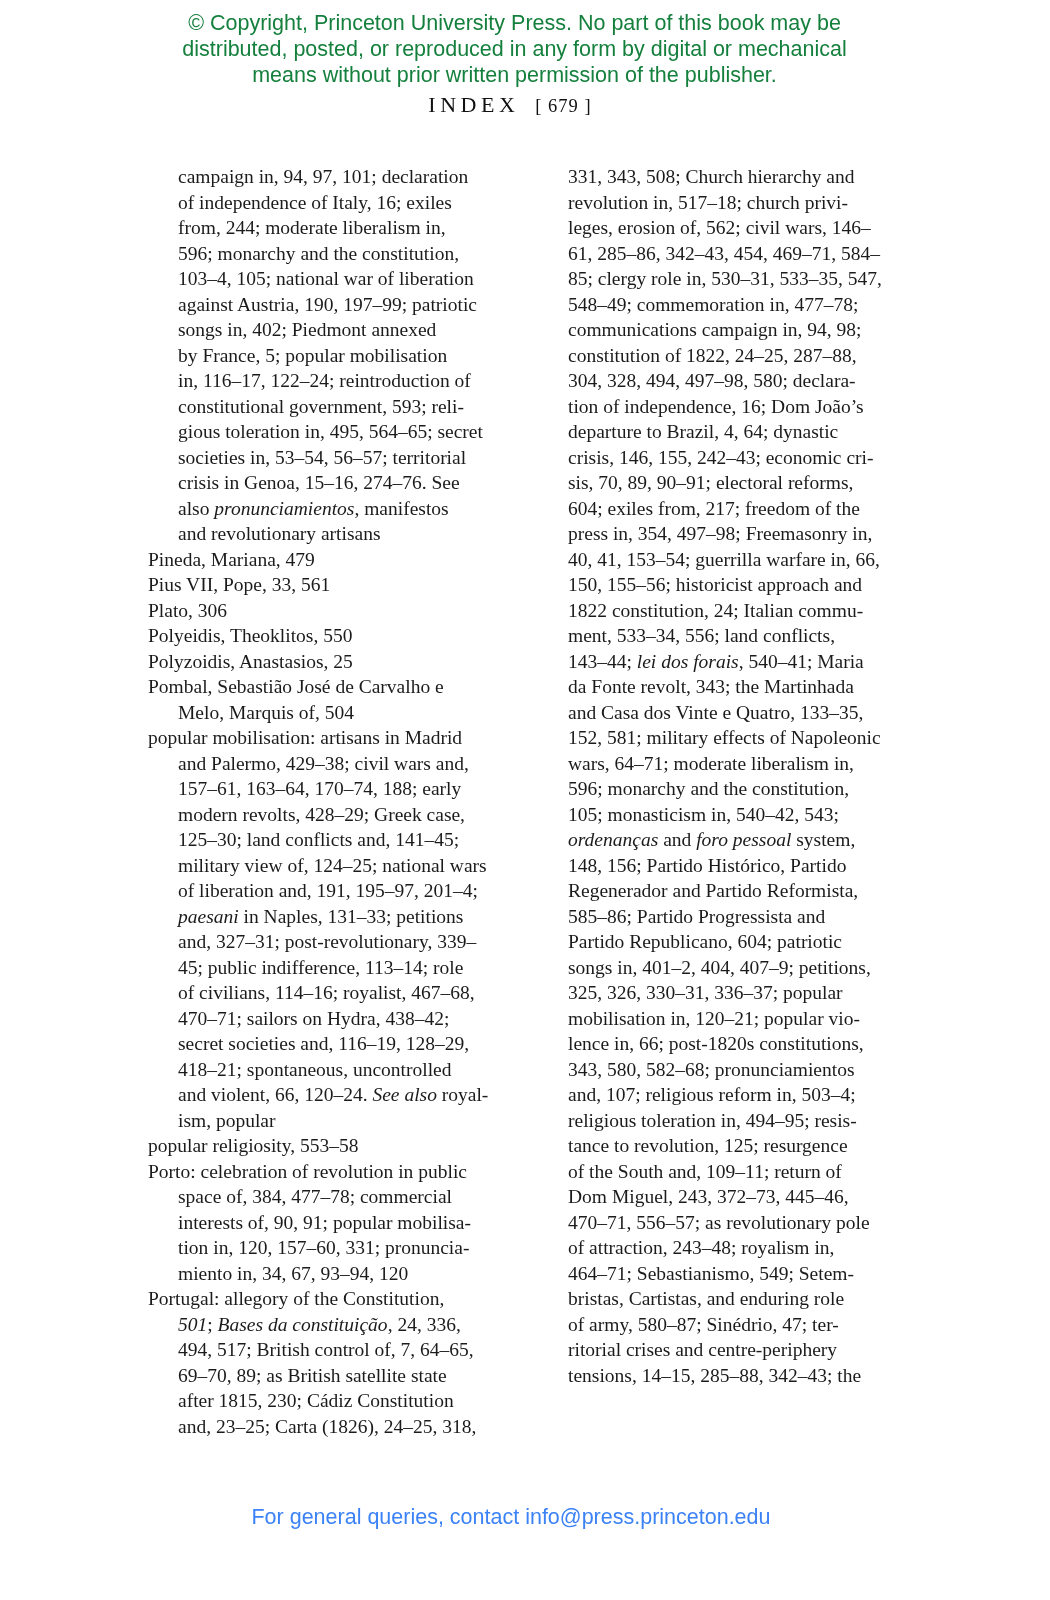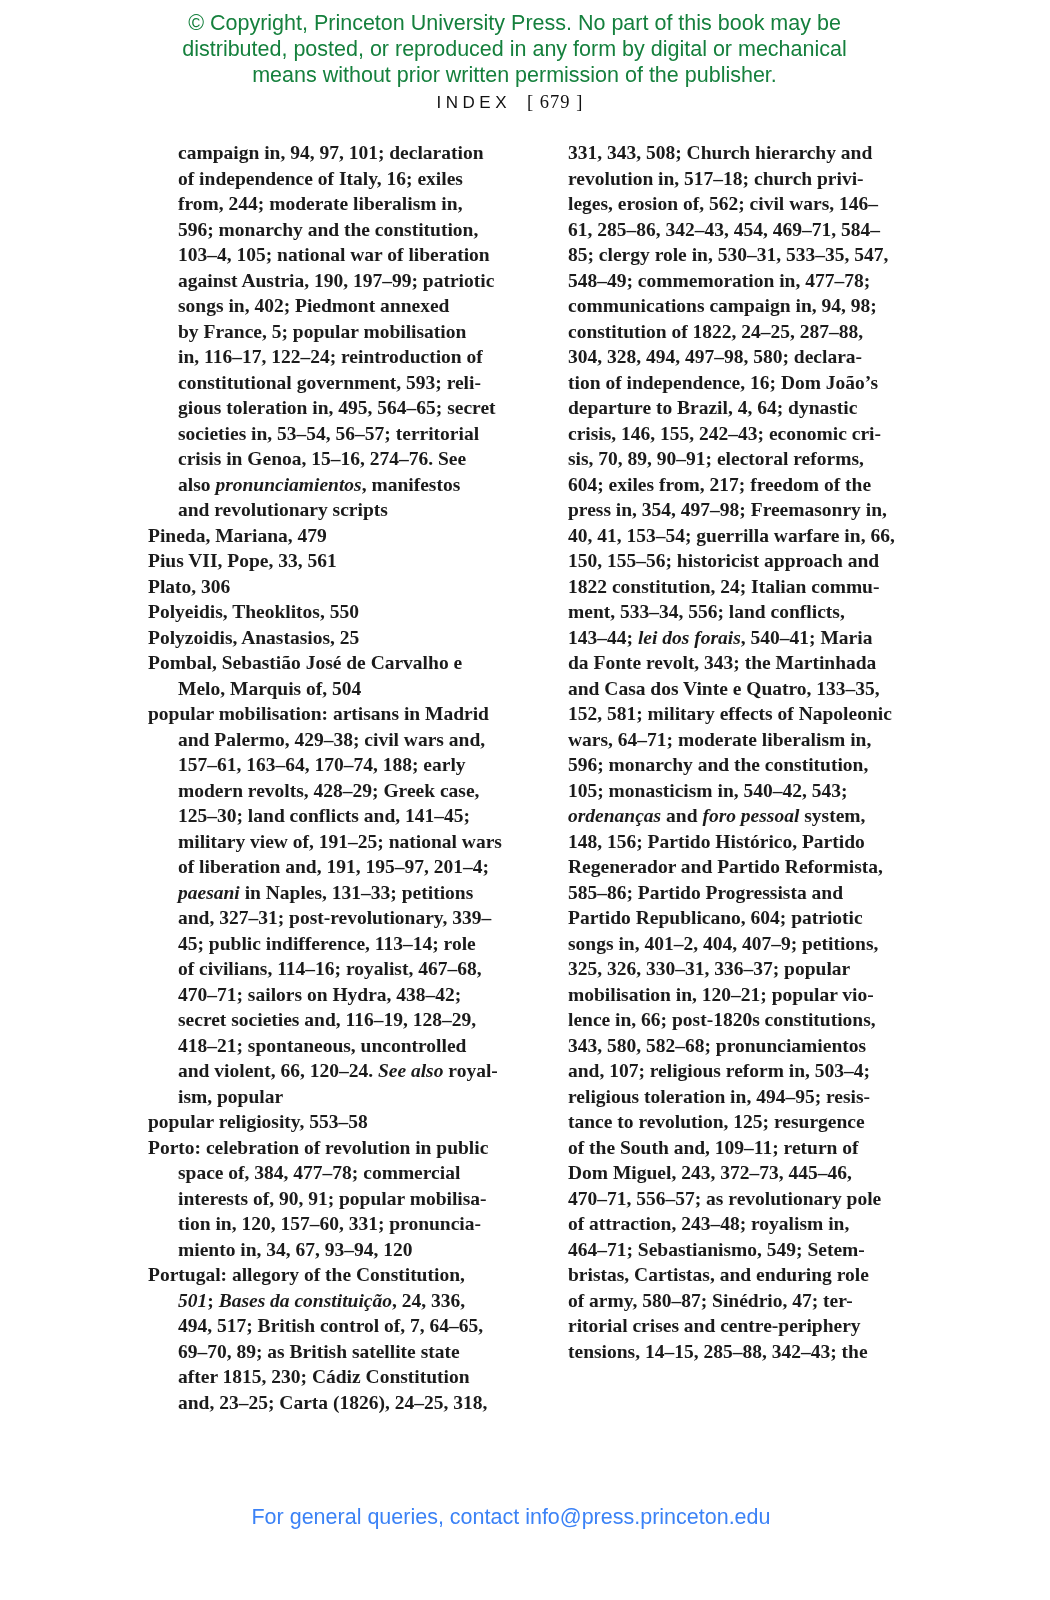--- a/index.html
+++ b/index.html
@@ -28,36 +28,35 @@
   }
   .running-head {
     position: absolute;
     top: 92px;
     left: 0;
     width: 1020px;
     text-align: center;
     color: #111;
   }
   .running-head .idx {
-    font-family: Liberation Sans, sans-serif;
-    font-size: 17px;
+    font-family: Liberation Serif, serif;
+    font-size: 22px;
     letter-spacing: 4.5px;
     font-variant: small-caps;
     text-transform: uppercase;
   }
   .running-head .pageno {
     font-family: "Liberation Serif", serif;
     font-size: 18.5px;
     margin-left: 16px;
     letter-spacing: 1px;
   }
   .col {
     position: absolute;
-    top: 140px;
-    font-weight: bold;
+    top: 164px;
   }
   .col-left  { left: 148px; width: 365px; }
   .col-right { left: 538px; width: 392px; }
   .line {
     font-size: 19.5px;
     line-height: 25.5px;
     white-space: nowrap;
     color: #1b1b1b;
   }
   .line.ind1 { padding-left: 30px; }
@@ -94,34 +93,34 @@
     <div class="line ind1">103–4, 105; national war of liberation</div>
     <div class="line ind1">against Austria, 190, 197–99; patriotic</div>
     <div class="line ind1">songs in, 402; Piedmont annexed</div>
     <div class="line ind1">by France, 5; popular mobilisation</div>
     <div class="line ind1">in, 116–17, 122–24; reintroduction of</div>
     <div class="line ind1">constitutional government, 593; reli-</div>
     <div class="line ind1">gious toleration in, 495, 564–65; secret</div>
     <div class="line ind1">societies in, 53–54, 56–57; territorial</div>
     <div class="line ind1">crisis in Genoa, 15–16, 274–76. See</div>
     <div class="line ind1">also <i>pronunciamientos</i>, manifestos</div>
-    <div class="line ind1">and revolutionary scripts</div>
+    <div class="line ind1">and revolutionary artisans</div>
     <div class="line ind0">Pineda, Mariana, 479</div>
     <div class="line ind0">Pius VII, Pope, 33, 561</div>
     <div class="line ind0">Plato, 306</div>
     <div class="line ind0">Polyeidis, Theoklitos, 550</div>
     <div class="line ind0">Polyzoidis, Anastasios, 25</div>
     <div class="line ind0">Pombal, Sebastião José de Carvalho e</div>
     <div class="line ind1">Melo, Marquis of, 504</div>
     <div class="line ind0">popular mobilisation: artisans in Madrid</div>
     <div class="line ind1">and Palermo, 429–38; civil wars and,</div>
     <div class="line ind1">157–61, 163–64, 170–74, 188; early</div>
     <div class="line ind1">modern revolts, 428–29; Greek case,</div>
     <div class="line ind1">125–30; land conflicts and, 141–45;</div>
-    <div class="line ind1">military view of, 191–25; national wars</div>
+    <div class="line ind1">military view of, 124–25; national wars</div>
     <div class="line ind1">of liberation and, 191, 195–97, 201–4;</div>
     <div class="line ind1"><i>paesani</i> in Naples, 131–33; petitions</div>
     <div class="line ind1">and, 327–31; post-revolutionary, 339–</div>
     <div class="line ind1">45; public indifference, 113–14; role</div>
     <div class="line ind1">of civilians, 114–16; royalist, 467–68,</div>
     <div class="line ind1">470–71; sailors on Hydra, 438–42;</div>
     <div class="line ind1">secret societies and, 116–19, 128–29,</div>
     <div class="line ind1">418–21; spontaneous, uncontrolled</div>
     <div class="line ind1">and violent, 66, 120–24. <i>See also</i> royal-</div>
     <div class="line ind1">ism, popular</div>

